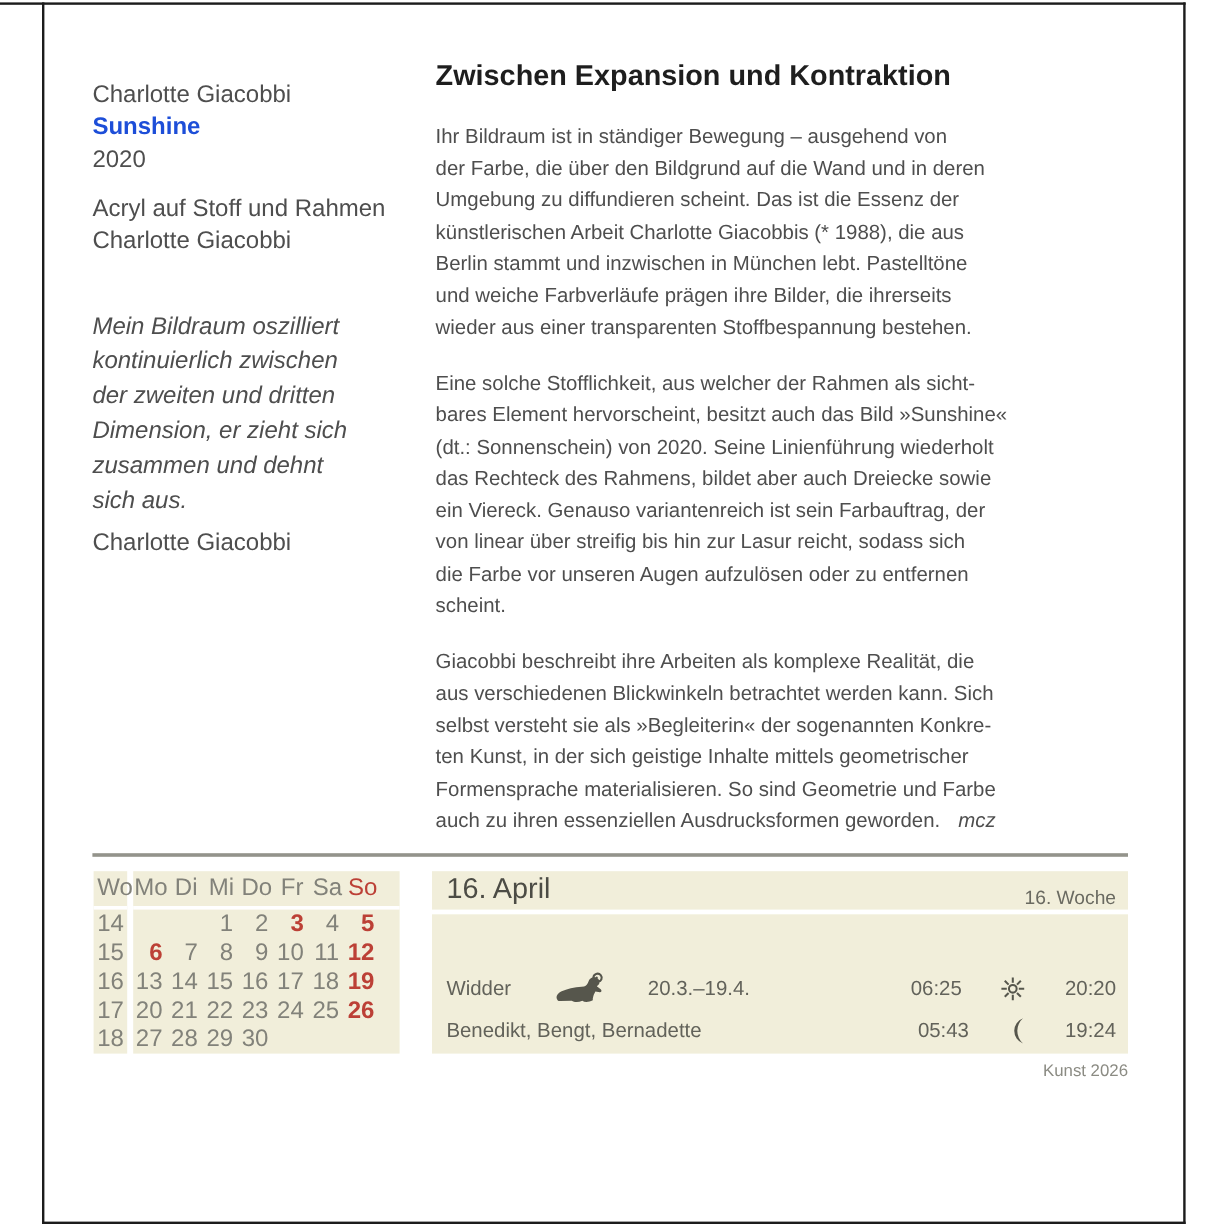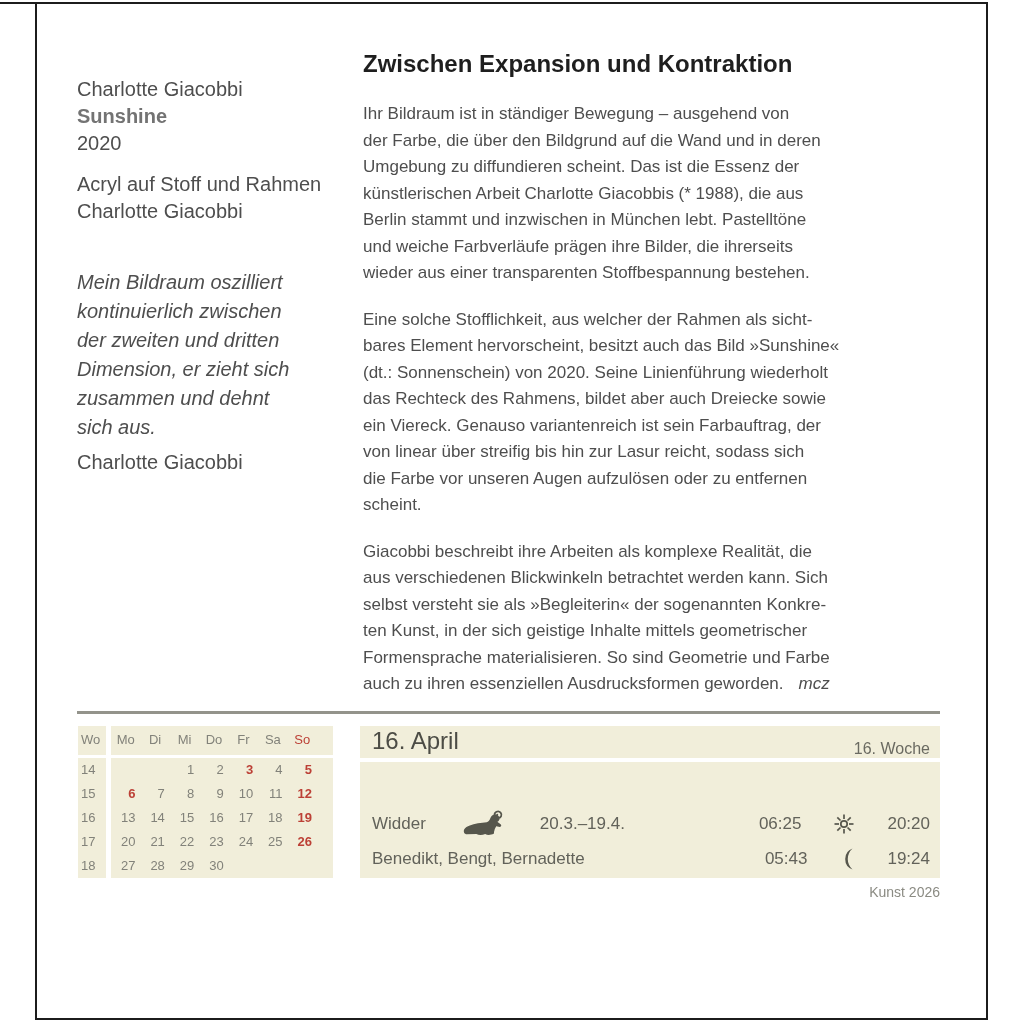--- a/index.html
+++ b/index.html
@@ -9,38 +9,38 @@
     -webkit-font-smoothing:antialiased;overflow:hidden;
   }
   
   .edge{position:absolute;background:#1c1c1c;}
   .edge-top{left:0;top:2px;width:988px;height:2px;}
   .edge-left{left:35px;top:2px;width:2px;height:1018px;}
   .edge-right{left:986px;top:2px;width:2px;height:1018px;}
   .edge-bottom{left:35px;top:1018px;width:953px;height:2px;}
 
   
-  .left-col{position:absolute;left:77px;top:76px;width:272px;color:#4e4e4e;
+  .left-col{position:absolute;left:77px;top:66px;width:272px;color:#4e4e4e;
     font-size:20px;line-height:27px;}
-  .left-col .artwork-title{font-weight:bold;color:#737373;}
+  .left-col .artwork-title{font-weight:bold;color:#1d4ed8;}
   .block2{margin-top:14px;}
   .quote{margin-top:43px;font-style:italic;line-height:29px;white-space:pre-line;}
   .quote-author{margin-top:7px;}
 
   
   .right-col{position:absolute;left:363px;top:49px;width:600px;}
   .article-title{margin:0 0 22px 0;font-size:24px;line-height:30px;font-weight:bold;color:#1e1e1e;}
   .para{margin:0 0 20px 0;font-size:17px;line-height:26.5px;color:#4e4e4e;}
   .para-text{white-space:pre-line;}
   .initials{font-style:italic;margin-left:15px;}
 
   
   .band-rule{position:absolute;left:77px;top:711px;width:863px;height:3px;background:#93938b;}
 
-  .mini-panel{position:absolute;left:78px;top:726px;width:296px;height:152px;font-size:13px;}
+  .mini-panel{position:absolute;left:78px;top:726px;width:296px;height:152px;font-size:20px;}
   .mc-col{position:absolute;top:0;height:152px;background:#f1eeda;box-sizing:border-box;color:#82827a;}
   .mc-wo{left:0;width:28px;}
   .mc-days{left:33px;width:222px;}
   .mc-head{height:32px;line-height:28px;border-bottom:3px solid #ffffff;box-sizing:border-box;}
   .mc-wo .mc-head{padding-left:3px;}
   .mc-wo .mc-cell{padding-left:3px;height:24px;line-height:24px;}
   .mc-head-row{display:grid;grid-template-columns:repeat(7,1fr);padding-right:16px;}
   .mc-head-row span{text-align:center;line-height:28px;}
   .mc-row{display:grid;grid-template-columns:repeat(7,1fr);height:24px;padding-right:16px;}
   .mc-row span{text-align:right;padding-right:5px;line-height:24px;}

